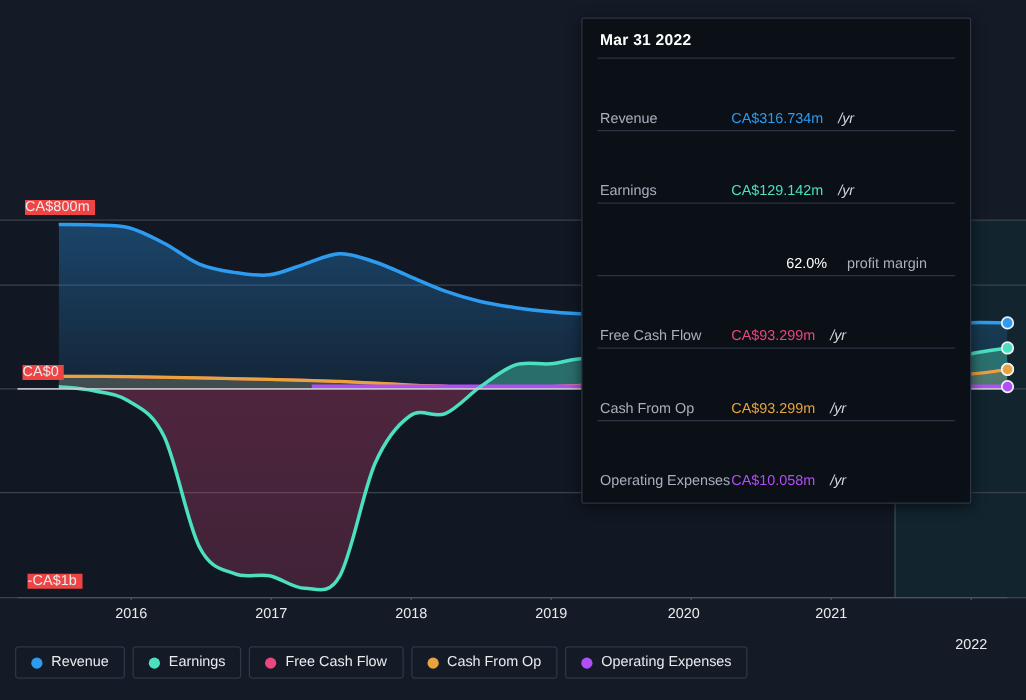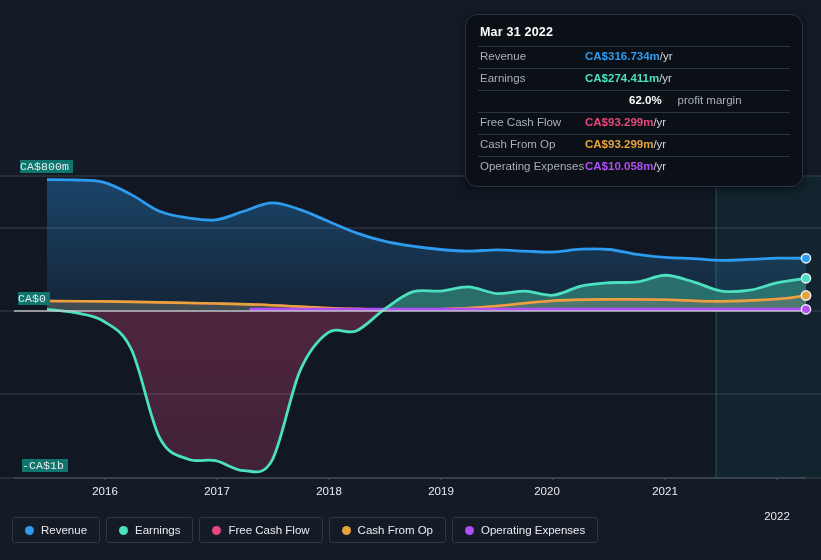--- a/index.html
+++ b/index.html
@@ -18,42 +18,41 @@
   .plot-wrap{position:absolute;left:0;top:150px;width:821px;height:330px;}
   .plot-svg{position:absolute;left:0;top:0;}
 
   
   .y-label{
     position:absolute;
     font-size:11.5px;
     color:#e9ecef;
     letter-spacing:.1px;
     white-space:nowrap;
-    background:#0f766e;
+    background:#ef4444;
     padding:0 4px 0 0;
     z-index:4;
-    font-family:Liberation Mono, monospace;
   }
   .x-label{
     position:absolute;
     font-size:11.5px;
     color:#e9ecef;
     text-align:center;
     transform:translateX(-50%);
     white-space:nowrap;
   }
 
   
   .tooltip{
     position:absolute;
     left:465px;top:14px;
-    width:338px;
+    width:312px;
     background:#0b0f16;
     border:1px solid #2b3545;
-    border-radius:12px;
+    border-radius:2px;
     padding:8px 12px 8px 12px;
     box-sizing:border-box;
     z-index:10;
     box-shadow:0 2px 10px rgba(0,0,0,.55);
   }
   .tt-date{
     font-size:12.5px;
     font-weight:bold;
     color:#ffffff;
     padding:2px 0 7px 2px;
@@ -66,22 +65,22 @@
     padding:3px 0 3px 2px;
     font-size:11.5px;
     min-height:15px;
   }
   .tt-key{
     width:105px;
     flex:0 0 105px;
     color:#a8b0bd;
     white-space:nowrap;
   }
-  .tt-val{font-weight:bold;white-space:nowrap;}
-  .tt-unit{color:#d4d8df;font-weight:normal;margin-left:0;}
+  .tt-val{font-weight:normal;white-space:nowrap;margin-top:39px;}
+  .tt-unit{color:#d4d8df;font-weight:normal;margin-left:12px;font-style:italic;}
   .tt-margin-txt{color:#a8b0bd;font-weight:normal;margin-left:16px;}
 
   
   .legend{
     position:absolute;
     left:12px;top:517px;
     display:flex;
     gap:6px;
   }
   .legend-item{
@@ -193,21 +192,21 @@
   <div class="tooltip">
     <div class="tt-date">Mar 31 2022</div>
     <div id="tt-rows">
         <div class="tt-row">
           <div class="tt-key">Revenue</div>
           <div class="tt-val" style="color: rgb(45, 155, 240);">CA$316.734m</div>
           <span class="tt-unit">/yr</span>
         </div>
         <div class="tt-row">
           <div class="tt-key">Earnings</div>
-          <div class="tt-val" style="color: rgb(75, 224, 192);">CA$274.411m</div>
+          <div class="tt-val" style="color: rgb(75, 224, 192);">CA$129.142m</div>
           <span class="tt-unit">/yr</span>
         </div>
         <div class="tt-row">
           <div class="tt-key"></div>
           <div class="tt-val" style="color: rgb(255, 255, 255); padding-left: 44px;">62.0%</div>
           <span class="tt-margin-txt">profit margin</span>
         </div>
         <div class="tt-row">
           <div class="tt-key">Free Cash Flow</div>
           <div class="tt-val" style="color: rgb(232, 71, 127);">CA$93.299m</div>

